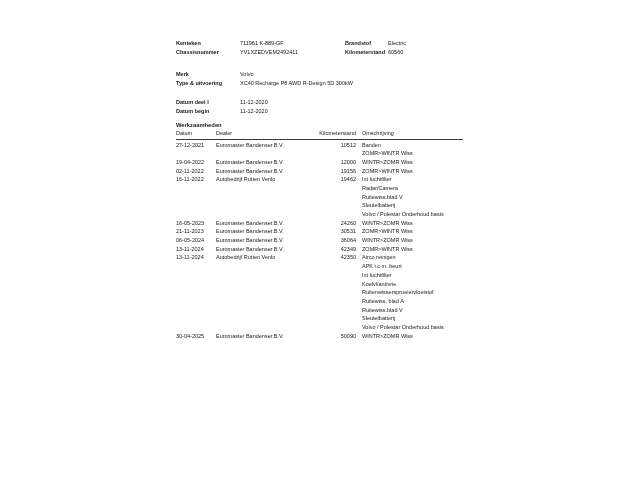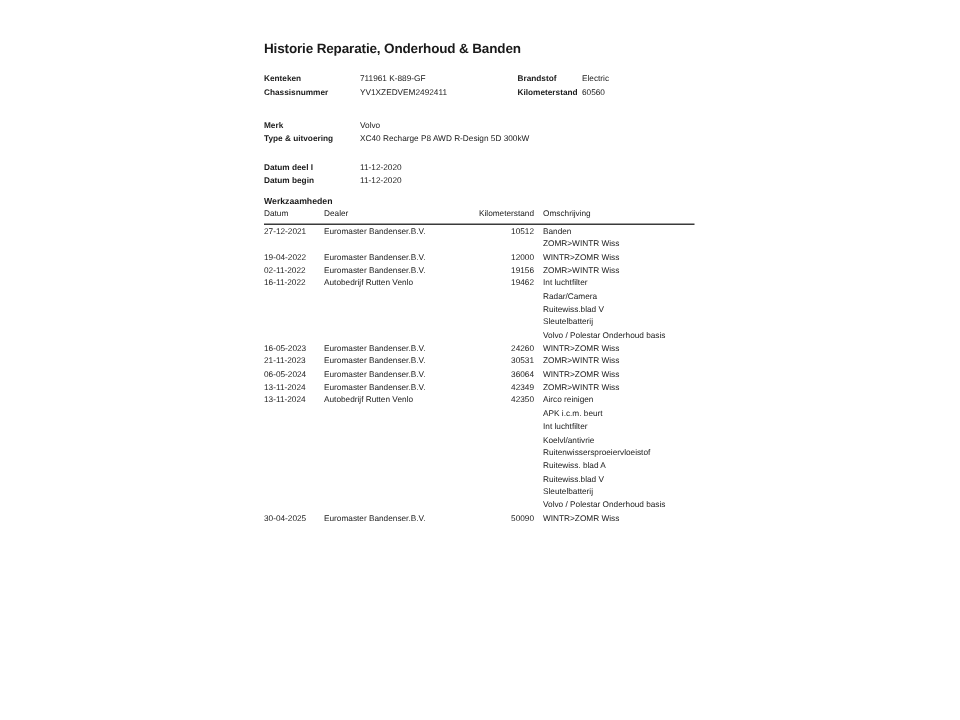--- a/index.html
+++ b/index.html
@@ -77,21 +77,20 @@
   .c-dealer { left: 40px; }
   .c-km { left: 125px; width: 55px; text-align: right; }
   .c-oms { left: 186px; }
   .h-km { left: 135px; width: 45px; text-align: right; }
 </style>
 </head>
 <body>
 
 <div class="page">
 
-  <h1 class="title">Historie Reparatie, Onderhoud &amp; Banden</h1>
 
   <div class="info-block b1">
     <div class="info-row">
       <span class="lbl p-l0">Kenteken</span>
       <span class="p-v0">711961 K-889-GF</span>
       <span class="lbl p-l1">Brandstof</span>
       <span class="p-v1">Electric</span>
     </div>
     <div class="info-row">
       <span class="lbl p-l0">Chassisnummer</span>

